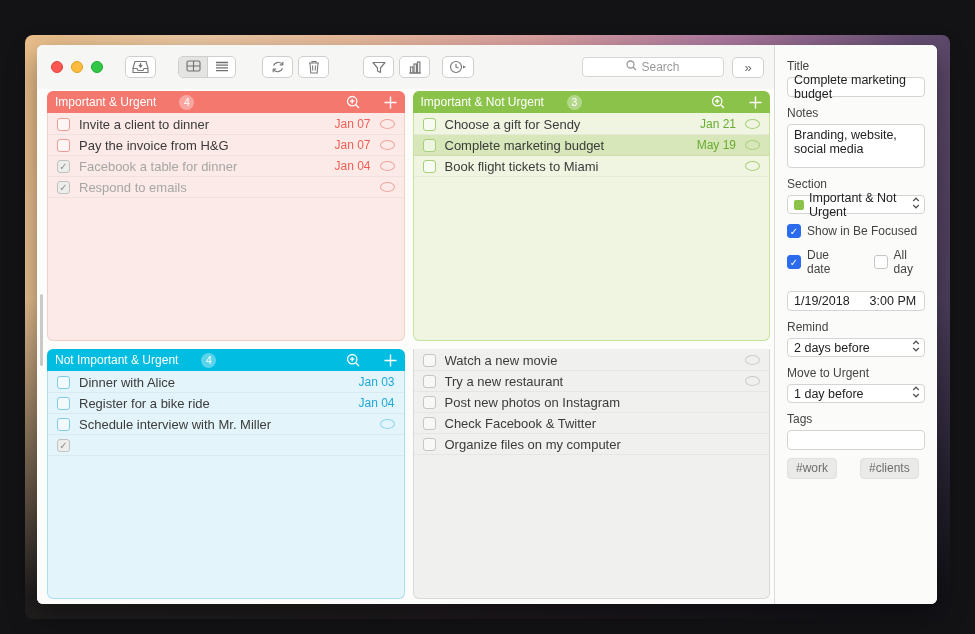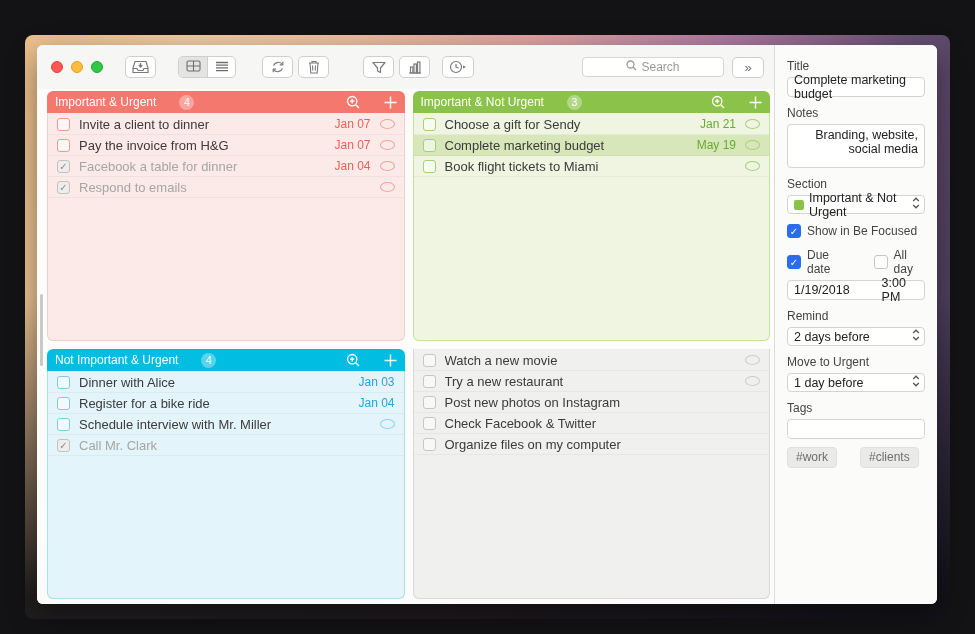--- a/index.html
+++ b/index.html
@@ -71,33 +71,33 @@
   .td { font-size:12px; color:var(--date); flex:none; }
   .tb { width:15px; height:10px; flex:none; border:1.4px solid var(--bubble); border-radius:50%; }
 
   
   .inspector { width:163px; flex:none; background:#fbfbfa; border-left:1px solid #dcdcda;
     padding:14px 12px 0 12px; font-size:12px; color:#444; }
   .ilabel { margin:9px 0 4px; }
   .ilabel:first-child { margin-top:0; }
   .itext { width:100%; height:20px; background:#fff; border:1px solid #d4d4d2; border-radius:4px;
     padding:0 6px; font-size:12.5px; color:#222; display:flex; align-items:center; }
-  .iarea { height:44px; align-items:flex-start; padding-top:3px;text-align:right; }
+  .iarea { height:44px; align-items:flex-start; padding-top:3px; }
   .iselect { width:100%; height:19px; background:#fff; border:1px solid #d4d4d2; border-radius:4px;
     padding:0 4px 0 6px; font-size:12.5px; color:#222; display:flex; align-items:center; gap:5px; }
   .swatch { width:10px; height:10px; border-radius:2px; flex:none; }
   .isp { flex:1; }
   .chev { color:#555; }
   .checkrow { display:flex; align-items:center; gap:6px; margin:10px 0 0; }
   .checkrow.dual { gap:6px; }
   .mcb { width:14px; height:14px; border-radius:3px; border:1px solid #c6c6c4; background:#fff;
     font-size:10px; line-height:13px; text-align:center; color:#fff; flex:none; }
   .mcb.on { background:#2c6bed; border-color:#2c6bed; }
   .dual-gap { width:14px; }
-  .daterow { margin-top:4px; gap:12px; }
+  .daterow { margin-top:15px; gap:0; }
   .datefield span + span { margin-left:20px; }
   .tagchips { display:flex; gap:23px; margin-top:8px; }
   .chip { background:#eaeae8; border:1px solid #e0e0de; border-radius:4px; padding:2px 8px 3px;
     color:#6e6e6e; font-size:12px; }
 </style>
 </head>
 <body>
 
 <div class="frame">
   <div class="window">
@@ -311,21 +311,20 @@
                 <span class="tl">Register for a bike ride</span>
                 <span class="td">Jan 04</span>
               </div>
               <div class="task">
                 <span class="cb"></span>
                 <span class="tl">Schedule interview with Mr. Miller</span>
                 <span class="tb"></span>
               </div>
               <div class="task done">
                 <span class="cb">✓</span>
-                <span class="tl">Call Mr. Clark</span>
               </div>
             </div>
         </div>
 
         <div class="quadrant" style="--header: #adadab; --body: #f0f0ee; --border: #d9d9d7; --date: #8e8e8c; --bubble: #cccccb; --check: #c6c6c4; --sel: #e2e2e0;">
           <div class="q-body">
               <div class="task">
                 <span class="cb"></span>
                 <span class="tl">Watch a new movie</span>
                 <span class="tb"></span>

